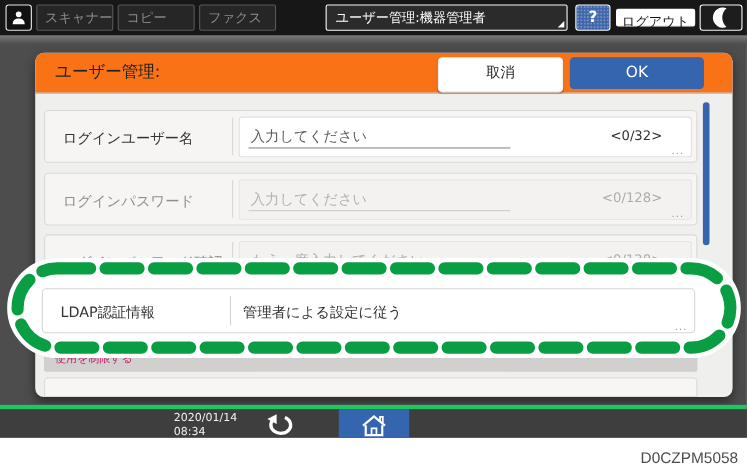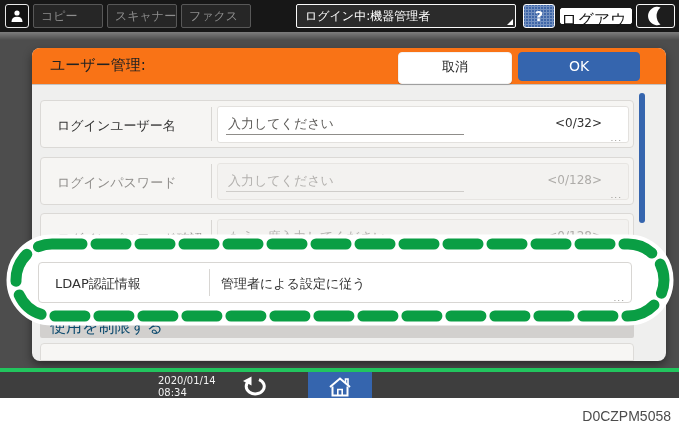--- a/index.html
+++ b/index.html
@@ -8,21 +8,21 @@
 
   
   .topbar { position:relative; z-index:2; display:flex; align-items:center; height:32px; background:#171717; padding:0 2px 0 5px; }
   .grad { height:8px; background:linear-gradient(180deg,#7d7d7d,#4d4d4d); }
   .userbox { width:24px; height:24px; background:#111; border:1px solid #e8e8e8; border-radius:3px; display:flex; align-items:center; justify-content:center; }
   .tab { width:70px; height:24px; margin-left:4px; border:1px solid #585858; border-radius:2px; background:#262626; color:#8d8d8d; font-size:12px; line-height:22px; padding-left:7px; overflow:hidden; white-space:nowrap; }
   .spacer { flex:1; }
   .login-dd { position:relative; width:220px; height:24px; border:1px solid #fafafa; border-radius:2px; background:#2b2b2b; color:#fff; font-size:12px; line-height:22px; padding-left:8px; margin-right:7px; white-space:nowrap; }
   .dd-tri { position:absolute; right:2px; bottom:2px; width:0; height:0; border-left:6px solid transparent; border-bottom:6px solid #fff; }
   .helpbtn { width:32px; height:24px; border:1px solid #fafafa; border-radius:3px; background-color:#3f66a8; background-image:radial-gradient(rgba(255,255,255,.28) 1px, transparent 1.2px); background-size:3px 3px; color:#fff; font-size:14px; font-weight:bold; text-align:center; line-height:22px; margin-right:5px; }
-  .logoutbtn { width:72px; height:16px; background:#fff; border:1px solid #fff; border-radius:2px; color:#111; font-size:16px; text-align:center; line-height:22px; margin-right:4px; white-space:nowrap; }
+  .logoutbtn { width:72px; height:16px; background:#fff; border:1px solid #fff; border-radius:2px; color:#111; font-size:12px; text-align:center; line-height:22px; margin-right:4px; white-space:nowrap; }
   .moonbox { width:39px; height:24px; border:1px solid #fafafa; border-radius:3px; background:#1d1d1d; display:flex; align-items:center; justify-content:center; margin-right:2px; }
 
   
   .dialog { position:absolute; left:32px; top:48px; width:634px; height:313px; background:#efefee; border-radius:8px; box-shadow:0 4px 10px rgba(0,0,0,.45); overflow:hidden; z-index:1; }
   .dlg-header { position:relative; height:37px; background:#f97316; border-bottom:1px solid #c2c2c2; }
   .dlg-title { position:absolute; left:18px; top:8px; font-size:15px; color:#222; }
   .btn-cancel { position:absolute; left:366px; top:4px; width:114px; height:32px; background:#fff; border:1px solid #f2f2f2; border-radius:4px; font-size:13px; color:#222; text-align:center; line-height:27px; box-shadow:0 1px 1px rgba(0,0,0,.2); }
   .btn-ok { position:absolute; left:486px; top:4px; width:122px; height:29px; background:#3565ae; border:1px solid #3565ae; border-radius:4px; font-size:14px; color:#fff; text-align:center; line-height:27px; }
 
   .form-row { position:absolute; left:8px; width:594px; height:48px; background:#f6f5f3; border:1px solid #dbd9d6; border-radius:4px; }
@@ -32,21 +32,21 @@
   .field-box { position:absolute; left:176px; right:4px; top:5px; bottom:4px; background:#fff; border:1px solid #e3e1de; border-radius:3px; }
   .disabled .field-box { background:#f3f2f0; border-color:#e7e5e2; }
   .ph { position:absolute; left:10px; top:8px; font-size:13px; color:#5d5b58; white-space:nowrap; }
   .disabled .ph { color:#b3b1ae; }
   .underline { position:absolute; left:8px; top:27px; width:238px; border-bottom:1px solid #8f8d8a; }
   .disabled .underline { border-color:#cfcdca; }
   .counter { position:absolute; right:26px; top:9px; font-size:12px; color:#333; }
   .disabled .counter { color:#aeaca9;text-align:right; }
   .dots { position:absolute; right:6px; bottom:0px; font-size:9px; letter-spacing:1px; color:#9a9894; line-height:8px; }
 
-  .section-band { position:absolute; left:8px; top:268px; width:594px; height:22px; background:#d2d0ce; border-radius:2px; font-size:16px; color:#0c4a6e; line-height:22px; padding-left:10px; }
+  .section-band { position:absolute; left:8px; top:268px; width:594px; height:22px; background:#d2d0ce; border-radius:2px; font-size:10px; color:#be185d; line-height:22px; padding-left:10px; }
   .partial-row { position:absolute; left:8px; top:295px; width:594px; height:18px; background:#f7f6f4; border:1px solid #dddbd8; border-radius:4px 4px 0 0; }
   .scrollbar { position:absolute; left:607px; top:45px; width:6px; height:130px; background:#3565ae; border-radius:3px; }
 
   
   .oval-svg { position:absolute; left:6px; top:234px; width:668px; height:92px; z-index:5; }
   .ldap-row { position:absolute; left:38px; top:262px; width:594px; height:41px; background:#fff; border:1px solid #d8d6d3; border-radius:4px; z-index:6; }
   .ldap-row .row-label { top:12px; }
   .ldap-value { position:absolute; left:182px; top:12px; font-size:13px; color:#333; white-space:nowrap; }
 
   
@@ -64,26 +64,26 @@
 
 <div class="screen">
 
   <div class="topbar">
     <div class="userbox">
       <svg width="14" height="14" viewBox="0 0 14 14">
         <circle cx="7" cy="4" r="2.6" fill="#fff"></circle>
         <path d="M1.5 13 Q1.5 7.8 7 7.8 Q12.5 7.8 12.5 13 Z" fill="#fff"></path>
       </svg>
     </div>
+    <div class="tab">スキャナー</div>
     <div class="tab">コピー</div>
-    <div class="tab">スキャナー</div>
     <div class="tab">ファクス</div>
     <div class="spacer"></div>
     <div class="login-dd">
-      <span>ログイン中:機器管理者</span>
+      <span>ユーザー管理:機器管理者</span>
       <span class="dd-tri"></span>
     </div>
     <div class="helpbtn">?</div>
     <div class="logoutbtn">ログアウト</div>
     <div class="moonbox">
       <svg width="18" height="20" viewBox="0 0 18 20">
         <path d="M13.5 1.4 A 9.2 9.2 0 1 0 13.5 18.6 A 11.4 11.4 0 0 1 13.5 1.4 Z" fill="#fff"></path>
       </svg>
     </div>
   </div>

